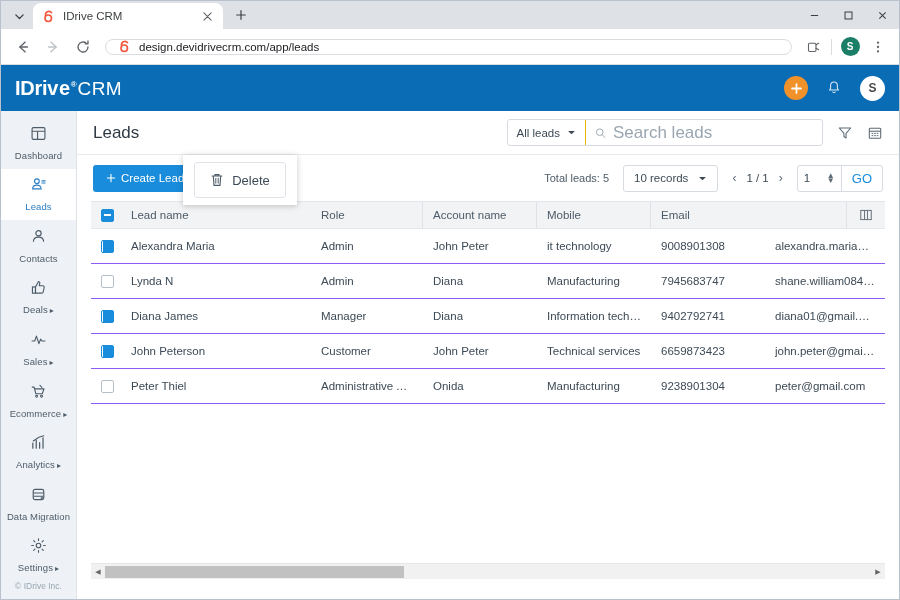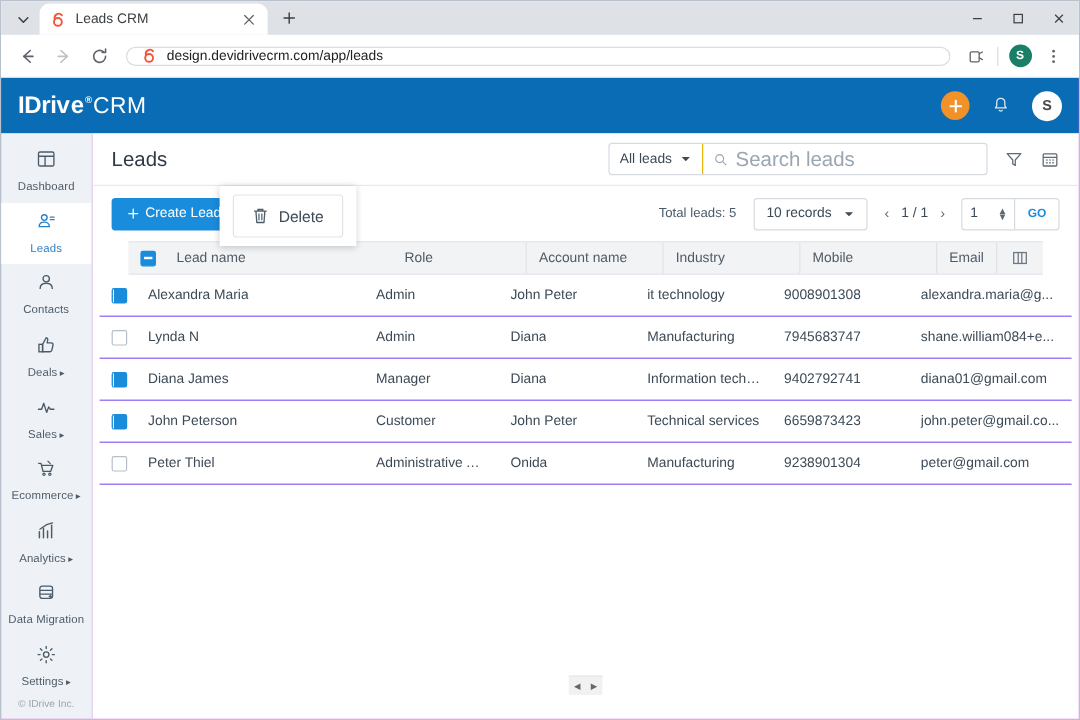--- a/index.html
+++ b/index.html
@@ -273,21 +273,21 @@
   }
   .gonum {
     width: 44px; display: flex; align-items: center;
     justify-content: space-between; padding: 0 6px;
     font-size: 11.5px; color: #3d4a56;
     border-right: 1px solid #d6dbe1;
   }
   .spinner { display: flex; flex-direction: column; line-height: 5px; color: #5d6a76; font-size: 8px;}
   .gobtn {
     padding: 0 10px; display: flex; align-items: center;
-    font-size: 10px; color: #1a8cdc; font-weight: bold;
+    font-size: 13px; color: #1a8cdc;
   }
 
   
   .delete-pop {
     position: absolute;
     left: 106px; top: 0px;
     width: 114px; height: 50px;
     background: #ffffff;
     box-shadow: 0 1px 6px rgba(0,0,0,0.22);
     display: flex; align-items: center; justify-content: center;
@@ -303,21 +303,20 @@
     gap: 8px;
     font-size: 13px; color: #3d4a56;
     font-family: "Liberation Sans", sans-serif;
   }
 
   
   .table-area {
     flex: 1 1 auto; min-height: 0;
     display: flex; flex-direction: column;
     padding: 0 14px 0 14px;
-    align-items: center;
   }
   .thead {
     display: flex; align-items: center;
     height: 28px;
     background: #f1f3f5;
     border-top: 1px solid #e3e7eb;
     border-bottom: 1px solid #e3e7eb;
     font-size: 11.5px; color: #4d5b68;
   }
   .th {
@@ -402,21 +401,21 @@
       </svg>
     </div>
 
     <div class="tab">
       <span class="tab-favicon">
         <svg width="13" height="13" viewBox="0 0 16 16">
           <path d="M11.6 3.2 C10.6 1.9 9 1.4 7.4 1.9 C5.2 2.6 4 4.9 4.4 7.1" stroke="#f4553d" stroke-width="2" fill="none" stroke-linecap="round"></path>
           <circle cx="7.7" cy="10.2" r="4" stroke="#f4553d" stroke-width="2" fill="none"></circle>
         </svg>
       </span>
-      <span class="tab-title">Leads CRM</span>
+      <span class="tab-title">IDrive CRM</span>
       <span class="tab-close">
         <svg width="9" height="9" viewBox="0 0 10 10">
           <path d="M1 1 L9 9 M9 1 L1 9" stroke="#5f6368" stroke-width="1.2" stroke-linecap="round"></path>
         </svg>
       </span>
     </div>
 
     <div class="tab-new">
       <svg width="12" height="12" viewBox="0 0 14 14">
         <path d="M7 2 V12 M2 7 H12" stroke="#3c4043" stroke-width="1.4" stroke-linecap="round"></path>
@@ -716,21 +715,20 @@
 
         <div class="table-area">
 
           <div class="thead">
             <div class="th c-check">
               <span class="cbox indeterminate"></span>
             </div>
             <div class="th c-name">Lead name</div>
             <div class="th c-role">Role</div>
             <div class="th c-acct">Account name</div>
-            <div class="th c-ind">Industry</div>
             <div class="th c-mob">Mobile</div>
             <div class="th c-mail">Email</div>
             <div class="th c-cols">
               <svg width="14" height="14" viewBox="0 0 16 16">
                 <rect x="2" y="2.8" width="12" height="10.4" stroke="#6b7680" stroke-width="1.2" fill="none"></rect>
                 <path d="M6.3 2.8 V13.2 M9.7 2.8 V13.2" stroke="#6b7680" stroke-width="1.2"></path>
               </svg>
             </div>
           </div>
 

